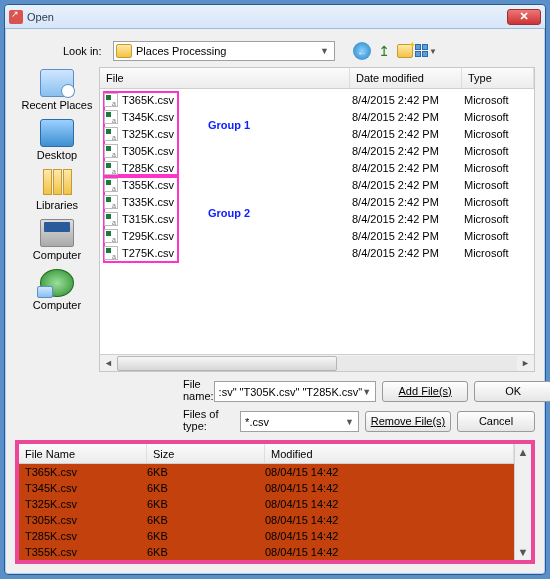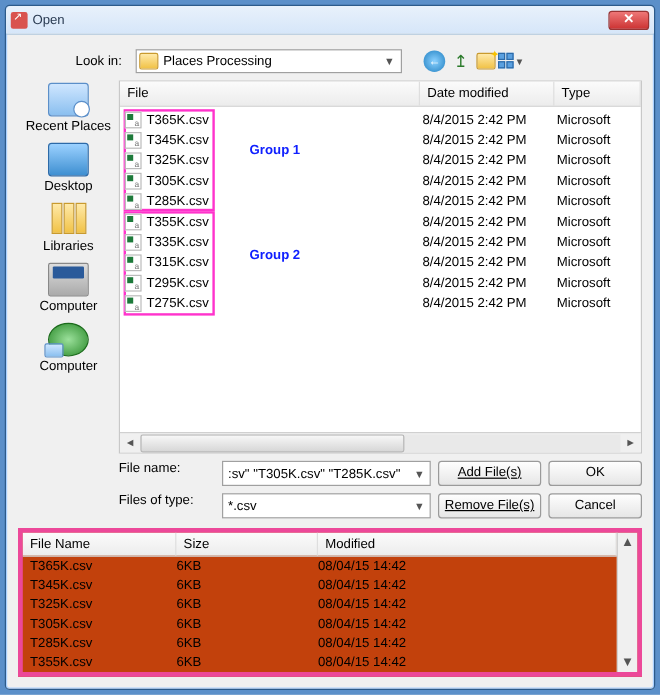--- a/index.html
+++ b/index.html
@@ -53,21 +53,21 @@
   .frow .fname { width: 230px; }
   .frow .fdate { width: 112px; }
   .group-box { position: absolute; border: 2px solid #ff33cc; }
   .grp1 { top: 2px; left: 3px; width: 76px; height: 85px; }
   .grp2 { top: 87px; left: 3px; width: 76px; height: 87px; }
   .grp-lbl { position: absolute; color: #1020ff; font-weight: bold; font-size: 11px; }
   .scroll-h { height: 17px; background: #f0f0f0; border-top: 1px solid #d0d0d0; position: relative; display: flex; align-items: center; }
   .scroll-h .arr { width: 17px; text-align: center; color: #555; font-size: 9px; }
   .scroll-h .track { flex: 1; background: #e9e9e9; height: 15px; position: relative; }
   .scroll-h .thumb { position: absolute; left: 0; top: 0; width: 55%; height: 100%; background: linear-gradient(#f7f7f7,#d7d7d7); border: 1px solid #b5b5b5; border-radius: 2px; }
-  .formrow { display: flex; align-items: flex-start; margin-top: 6px; }
+  .formrow { display: flex; align-items: flex-end; margin-top: 6px; margin-left: 84px; }
   .formrow .flbl { width: 86px; }
   .formrow .finput { width: 174px; height: 21px; background: #fff; border: 1px solid #a0a0a0; display: flex; align-items: center; padding: 0 4px; }
   .formrow .finput .arr { margin-left: auto; font-size: 9px; color: #555; }
   .btn { height: 21px; min-width: 78px; background: linear-gradient(#fefefe,#e6e6e6); border: 1px solid #9a9a9a; border-radius: 3px; text-align: center; line-height: 19px; margin-left: 6px; }
   .btn-wide { min-width: 86px; text-decoration: underline; }
   .lower { margin-top: 8px; border: 4px solid #ec4899; background: #c2410c; height: 124px; display: flex; }
   .llist { flex: 1; }
   .lhdr { display: flex; background: linear-gradient(#fbfbfb,#ececec); border-bottom: 1px solid #d0d0d0; height: 20px; align-items: center; }
   .lhdr > div { padding: 0 6px; border-right: 1px solid #dedede; height: 100%; display: flex; align-items: center; }
   .lc-f { width: 128px; } .lc-s { width: 118px; } .lc-m { flex: 1; }

